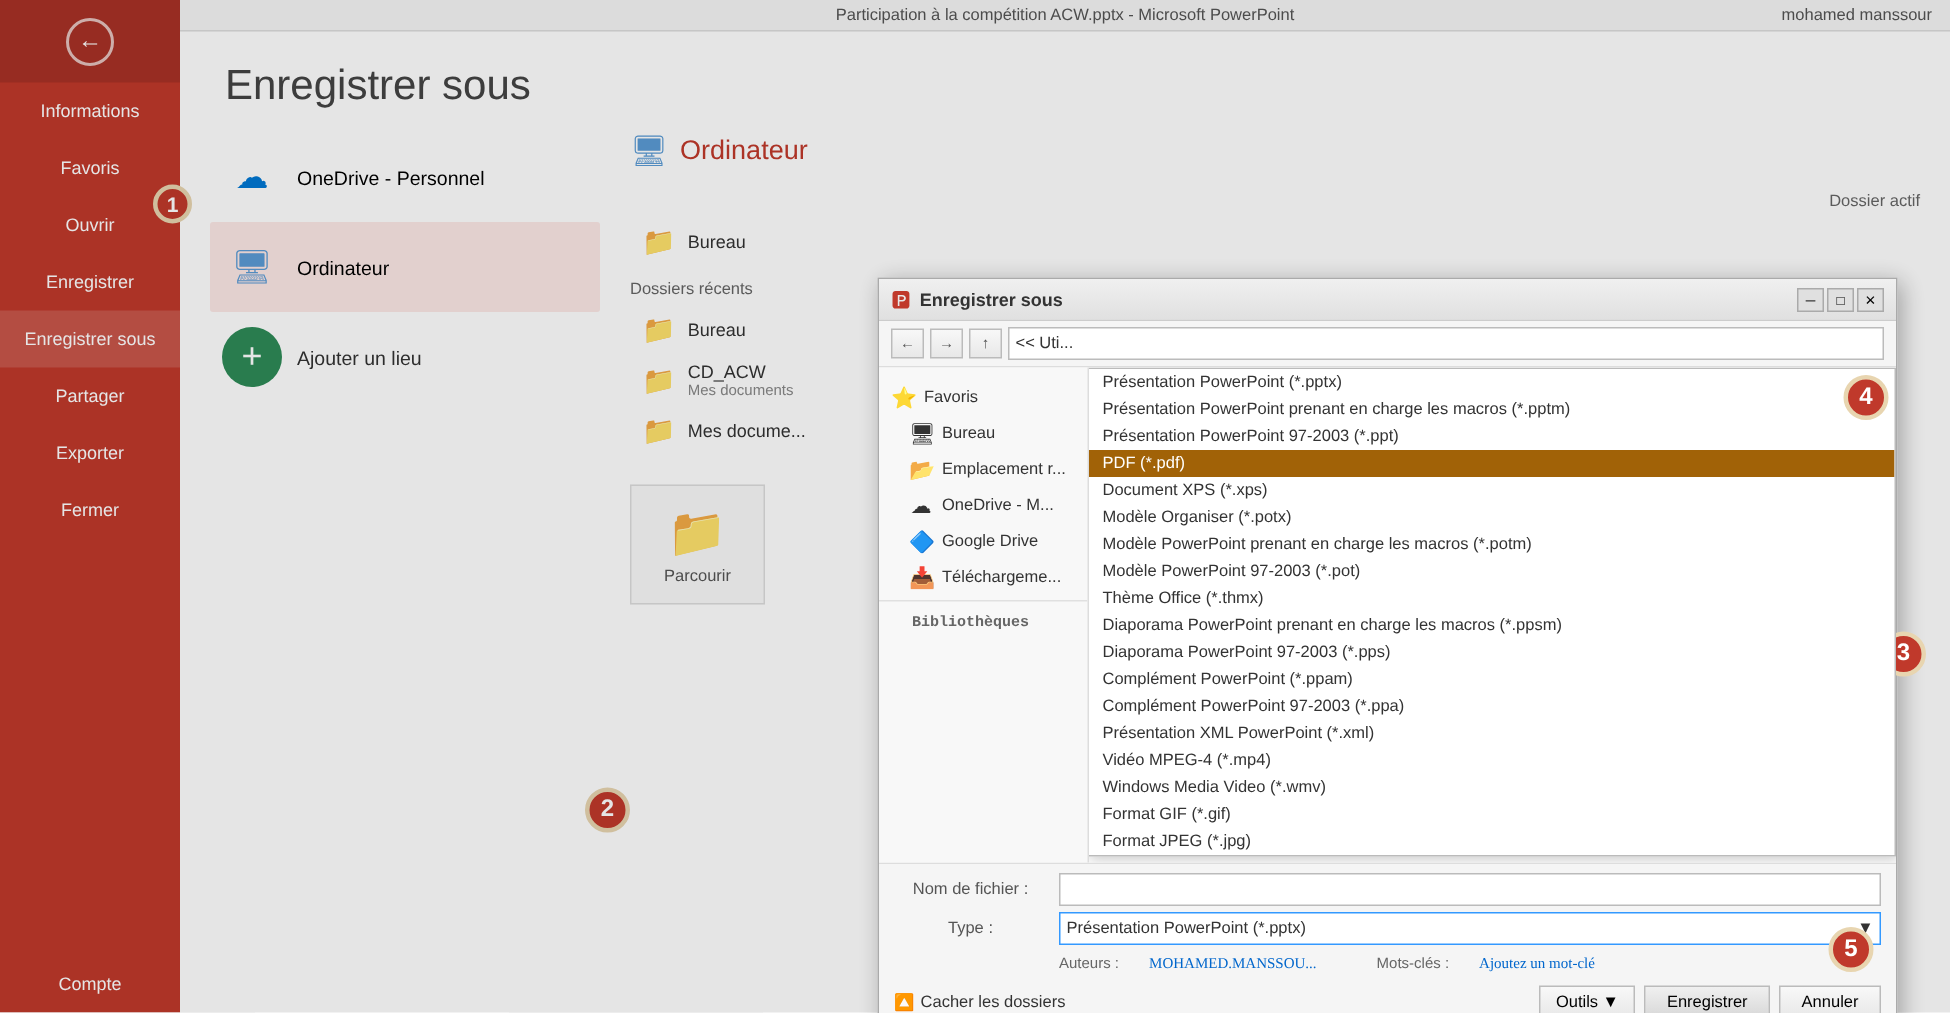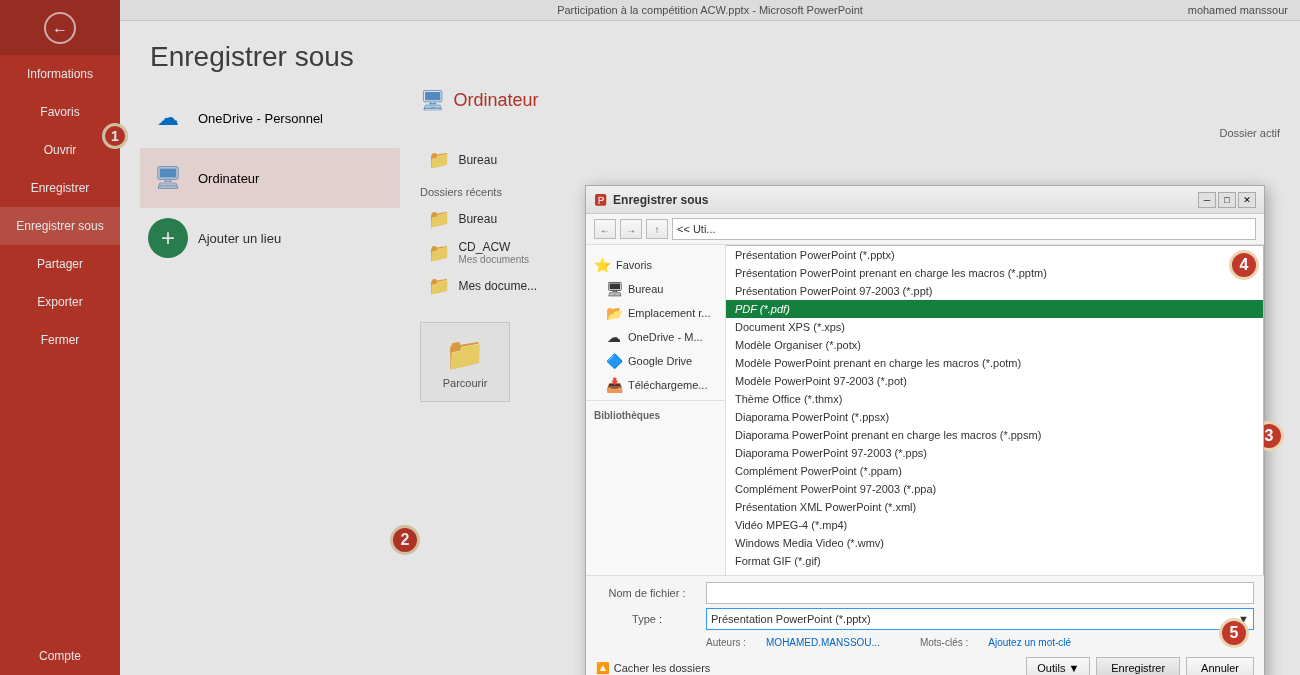--- a/index.html
+++ b/index.html
@@ -289,22 +289,23 @@
       color: #333;
     }
     .dialog-sidebar-icon {
       font-size: 14px;
       margin-right: 6px;
       width: 16px; text-align: center;
     }
     .dialog-sidebar-section {
       font-size: 10px;
       color: #666;
-      padding: 6px 8px 2px 8px;
+      padding: 6px 8px 2px 22px;
       font-weight: bold;
+      font-family: Liberation Mono, monospace;
     }
 
     .dialog-main {
       flex: 1;
       overflow-y: auto;
       background: white;
     }
 
     .dialog-toolbar2 {
       display: flex;
@@ -354,21 +355,21 @@
       max-height: 480px;
       overflow-y: auto;
     }
     .dropdown-item {
       padding: 3px 10px;
       font-size: 11px;
       color: #333;
       cursor: pointer;
       white-space: nowrap;
     }
-    .dropdown-item.selected { background: #15803d; color: white; font-style: italic; }
+    .dropdown-item.selected { background: #a16207; color: white; }
 
     .dialog-footer {
       border-top: 1px solid #ddd;
       padding: 6px 10px;
       background: #f5f5f5;
     }
     .footer-row {
       display: flex;
       align-items: center;
       margin-bottom: 4px;
@@ -404,20 +405,21 @@
       align-items: center;
       padding: 3px 0;
       margin-left: 110px;
       font-size: 10px;
       color: #666;
       gap: 20px;
     }
     .footer-meta-link {
       color: #0066cc;
       cursor: pointer;
+      font-family: Liberation Serif, serif;
     }
 
     .footer-buttons {
       display: flex;
       justify-content: space-between;
       align-items: center;
       margin-top: 6px;
     }
     .hide-folders-btn {
       font-size: 11px;
@@ -634,21 +636,20 @@
         <div class="type-dropdown-list">
           <div class="dropdown-item">Présentation PowerPoint (*.pptx)</div>
           <div class="dropdown-item">Présentation PowerPoint prenant en charge les macros (*.pptm)</div>
           <div class="dropdown-item">Présentation PowerPoint 97-2003 (*.ppt)</div>
           <div class="dropdown-item selected">PDF (*.pdf)</div>
           <div class="dropdown-item">Document XPS (*.xps)</div>
           <div class="dropdown-item">Modèle Organiser (*.potx)</div>
           <div class="dropdown-item">Modèle PowerPoint prenant en charge les macros (*.potm)</div>
           <div class="dropdown-item">Modèle PowerPoint 97-2003 (*.pot)</div>
           <div class="dropdown-item">Thème Office (*.thmx)</div>
-          <div class="dropdown-item">Diaporama PowerPoint (*.ppsx)</div>
           <div class="dropdown-item">Diaporama PowerPoint prenant en charge les macros (*.ppsm)</div>
           <div class="dropdown-item">Diaporama PowerPoint 97-2003 (*.pps)</div>
           <div class="dropdown-item">Complément PowerPoint (*.ppam)</div>
           <div class="dropdown-item">Complément PowerPoint 97-2003 (*.ppa)</div>
           <div class="dropdown-item">Présentation XML PowerPoint (*.xml)</div>
           <div class="dropdown-item">Vidéo MPEG-4 (*.mp4)</div>
           <div class="dropdown-item">Windows Media Video (*.wmv)</div>
           <div class="dropdown-item">Format GIF (*.gif)</div>
           <div class="dropdown-item">Format JPEG (*.jpg)</div>
 

